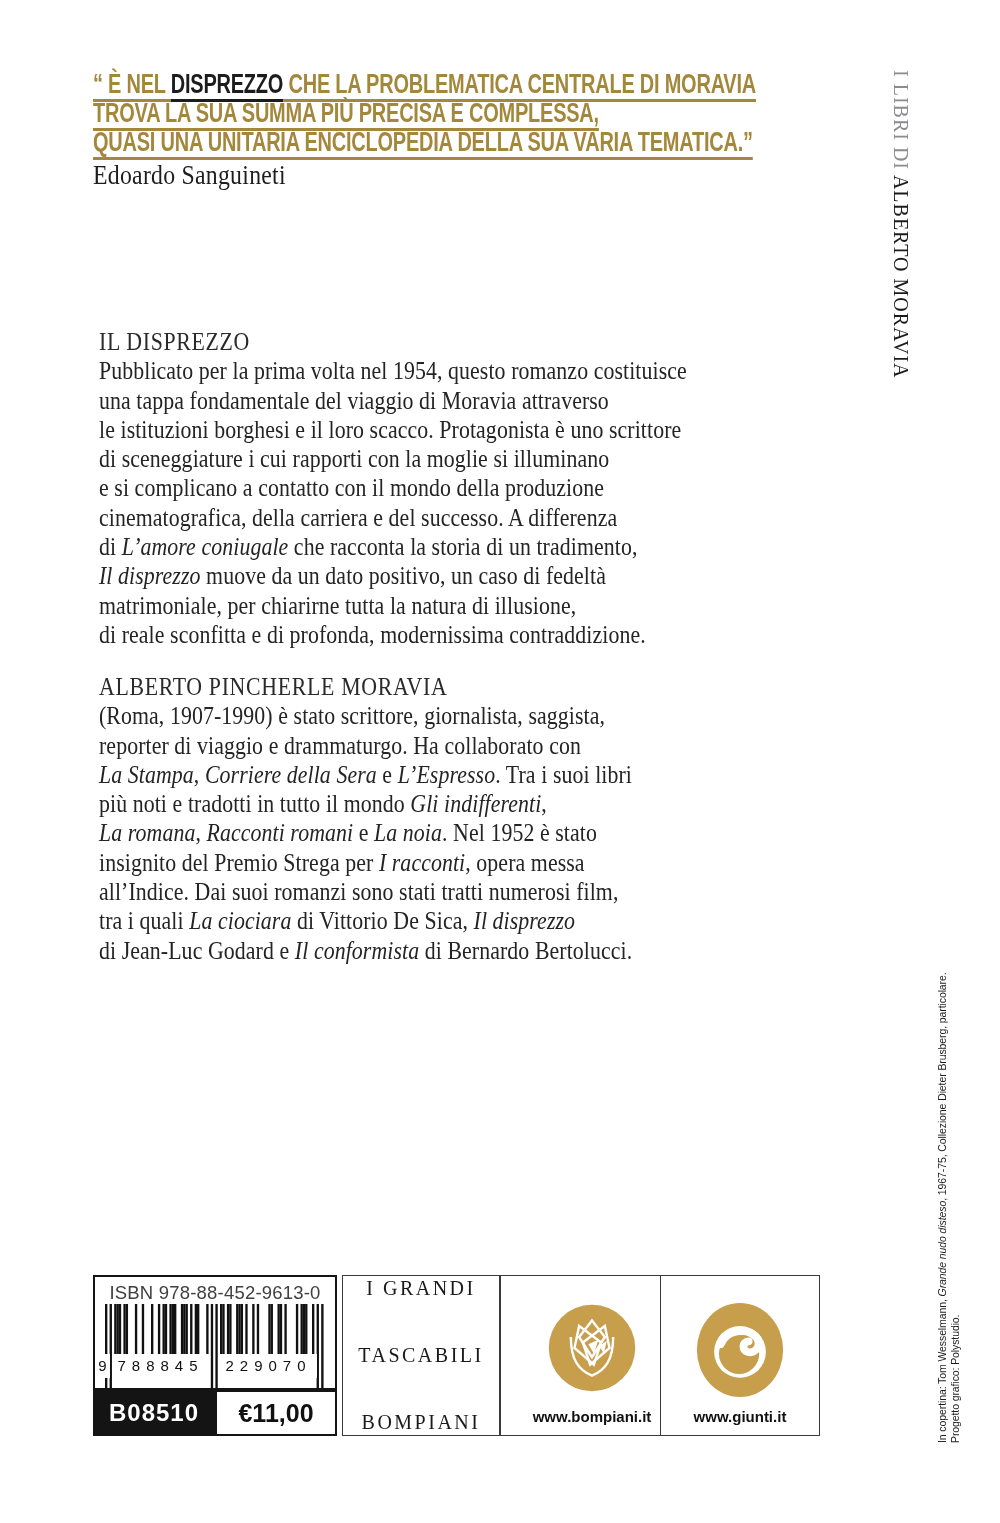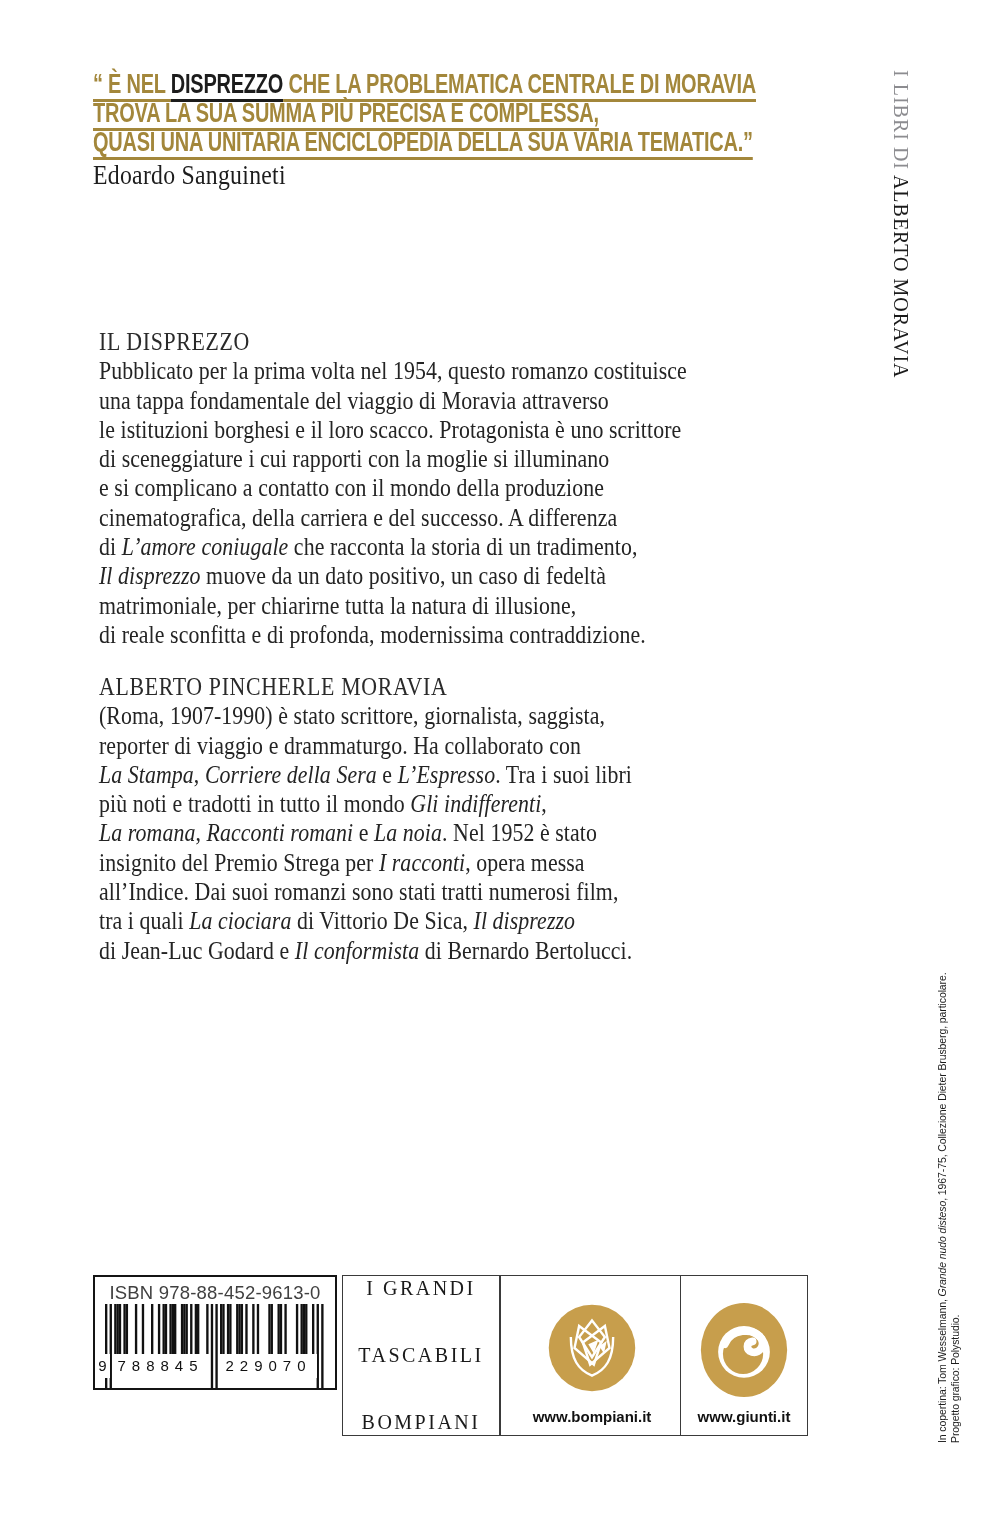--- a/index.html
+++ b/index.html
@@ -98,21 +98,21 @@
   .imprint-line{
     font-family:"Liberation Serif",serif;font-size:20px;line-height:25px;
     letter-spacing:2.5px;color:#1a1a1a;text-align:center;
   }
 
   .logo-box{
     position:absolute;top:1275px;height:161px;border:1.5px solid #3a3a3a;
     box-sizing:border-box;background:#fff;
   }
   .logo-box.bompiani{left:500px;width:184px;}
-  .logo-box.giunti{left:680px;width:128px;}
+  .logo-box.giunti{left:660px;width:160px;}
   .logo-svg{position:absolute;left:50%;top:26px;transform:translateX(-50%);}
   .logo-url{
     position:absolute;left:0;bottom:10px;width:100%;text-align:center;
     font-family:"Liberation Sans",sans-serif;font-weight:bold;font-size:15px;color:#111;
   }
 </style>
 </head>
 <body>
 
 <div class="page">
@@ -215,20 +215,24 @@
         <rect x="200.10" y="0" width="2.35" height="64" fill="#111111"></rect>
         <rect x="207.00" y="0" width="2.35" height="64" fill="#111111"></rect>
         <rect x="211.60" y="0" width="2.35" height="84" fill="#111111"></rect>
         <rect x="216.20" y="0" width="2.35" height="84" fill="#111111"></rect>
       </svg>
     <div class="bc-digit bc-lead">9</div>
     <div class="bc-digit bc-left">788845</div>
     <div class="bc-digit bc-right">229070</div>
   </div>
 
+  <div class="price-row">
+    <div class="code-box">B08510</div>
+    <div class="price-box">€11,00</div>
+  </div>
 
   <div class="imprint-box">
     <div class="imprint-line">I GRANDI</div>
     <div class="imprint-line">TASCABILI</div>
     <div class="imprint-line">BOMPIANI</div>
   </div>
 
   <div class="logo-box bompiani">
     <svg class="logo-svg" width="92" height="92" viewBox="0 0 100 100">
       <circle cx="50" cy="50" r="47" fill="#c79e4c"></circle>

